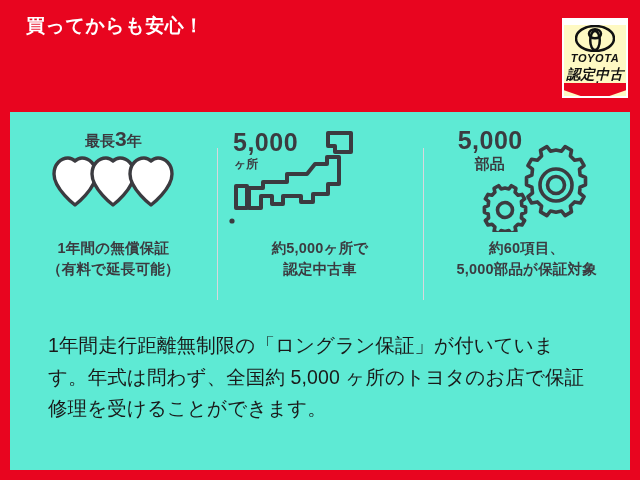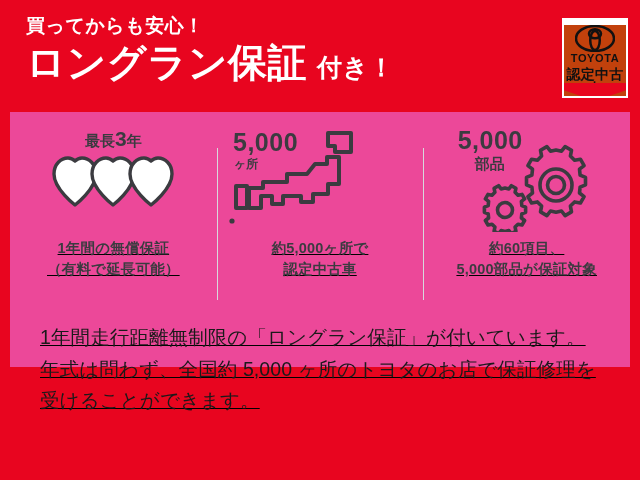--- a/index.html
+++ b/index.html
@@ -75,21 +75,22 @@
     height: 80px;
     background: #ffffff;
     border: 2px solid #ffffff;
     box-sizing: border-box;
     overflow: hidden;
   }
   .toyota-badge-inner {
     position: relative;
     width: 100%;
     height: 100%;
-    background: #c2410c;
+    background: #fef9c3;
+    font-style: italic;
   }
   .toyota-emblem {
     display: block;
     margin: 5px auto 0 auto;
   }
   .toyota-word {
     text-align: center;
     font-size: 11px;
     font-weight: 700;
     letter-spacing: 0.6px;
@@ -115,24 +116,23 @@
     background: #E8051F;
     clip-path: polygon(0 0, 100% 0, 100% 40%, 50% 100%, 0 40%);
   }
 
   
   .content-card {
     position: absolute;
     left: 10px;
     top: 112px;
     width: 620px;
-    height: 255px;
-    background: #ec4899;
-    box-sizing: border-box;
-    text-decoration: underline;
+    height: 358px;
+    background: #5eead4;
+    box-sizing: border-box;
   }
 
   
   .features {
     display: flex;
     width: 100%;
     height: 196px;
     box-sizing: border-box;
     padding-top: 14px;
   }
@@ -233,36 +233,32 @@
 
   
   .body-copy {
     padding: 10px 26px 0 26px;
     color: #1a1a1a;
     font-size: 19.5px;
     line-height: 1.62;
     letter-spacing: 0.1px;
   }
   .body-copy p {
-    margin: 4px;
+    margin: 12px;
   }
 </style>
 </head>
 <body>
 
 <div id="ad-root">
 
   <div class="header-band">
 
     <div class="header-text">
       <div class="header-kicker">買ってからも安心！</div>
-      <div class="header-main">
-        <span class="header-main-big">ロングラン保証</span>
-        <span class="header-main-small">付き！</span>
-      </div>
     </div>
 
     <div class="toyota-badge">
       <div class="toyota-badge-inner">
         <svg class="toyota-emblem" width="40" height="27" viewBox="0 0 80 54">
           <ellipse cx="40" cy="27" rx="38" ry="25" fill="none" stroke="#111" stroke-width="5"></ellipse>
           <ellipse cx="40" cy="17.5" rx="12" ry="9" fill="none" stroke="#111" stroke-width="5"></ellipse>
           <ellipse cx="40" cy="31" rx="9.5" ry="19" fill="none" stroke="#111" stroke-width="5"></ellipse>
         </svg>
         <div class="toyota-word">TOYOTA</div>

